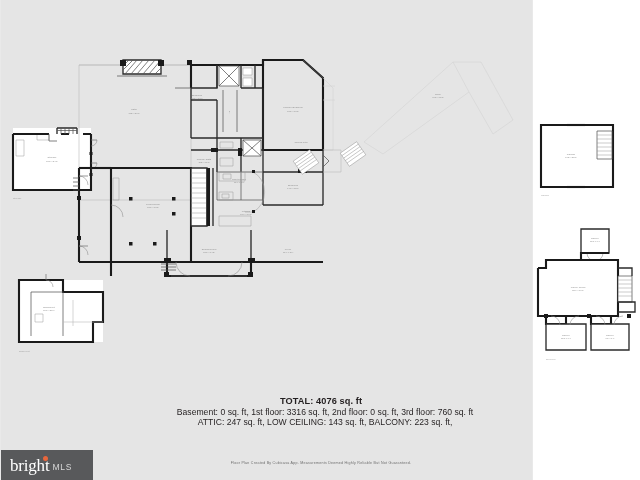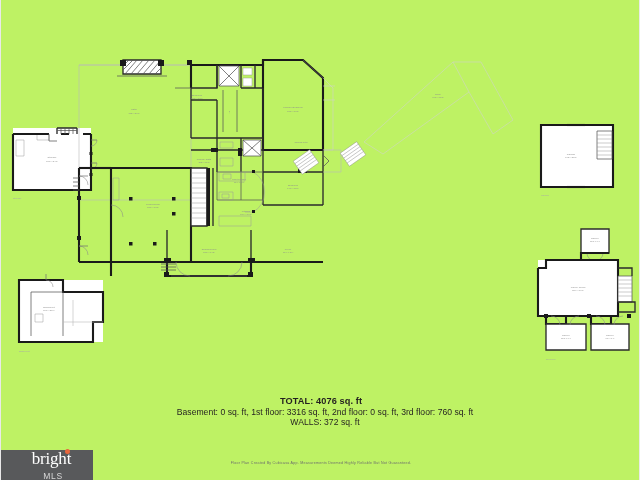--- a/index.html
+++ b/index.html
@@ -10,23 +10,23 @@
   }
   body {
     width: 640px;
     height: 480px;
     overflow: hidden;
     font-family: "Liberation Sans", sans-serif;
     position: relative;
   }
   #page {
     position: relative;
-    width: 640px;
+    width: 533px;
     height: 480px;
-    background: #bef264;
+    background: #e5e5e5;
     box-sizing: border-box;
     border-left: 1px solid #e9e9e9;
     border-right: 1px solid #e9e9e9;
   }
   
   #plan-area {
     position: absolute;
     left: 0;
     top: 0;
     width: 640px;
@@ -75,21 +75,20 @@
     position: absolute;
     left: 0;
     top: 450px;
     width: 92px;
     height: 30px;
     background: #58595b;
     display: flex;
     align-items: center;
     padding-left: 9px;
     box-sizing: border-box;
-    flex-direction: column;
   }
   #logo-bar .logo-bright {
     position: relative;
     font-family: "Liberation Serif", serif;
     font-size: 17px;
     color: #ffffff;
     letter-spacing: -0.2px;
     line-height: 17px;
   }
   #logo-bar .logo-dot {
@@ -406,21 +405,21 @@
         <text class="rlabel rlabel-dim" x="48" y="311" text-anchor="middle">26'1" x 22'4"</text>
         <text class="flabel" x="18" y="352">Basement</text>
       </g>
 
     </svg>
   </div>
 
   <div id="summary">
     <div class="total-line">TOTAL: 4076 sq. ft</div>
     <div class="sum-line">Basement: 0 sq. ft, 1st floor: 3316 sq. ft, 2nd floor: 0 sq. ft, 3rd floor: 760 sq. ft</div>
-    <div class="sum-line">WALLS: 372 sq. ft</div>
+    <div class="sum-line">ATTIC: 247 sq. ft, LOW CEILING: 143 sq. ft, BALCONY: 223 sq. ft,</div>
   </div>
 
   <div id="disclaimer">Floor Plan Created By Cubicasa App. Measurements Deemed Highly Reliable But Not Guaranteed.</div>
 
   <div id="logo-bar">
     <span class="logo-bright">
       <span>bright</span>
       <span class="logo-dot"></span>
     </span>
     <span class="logo-mls">MLS</span>

